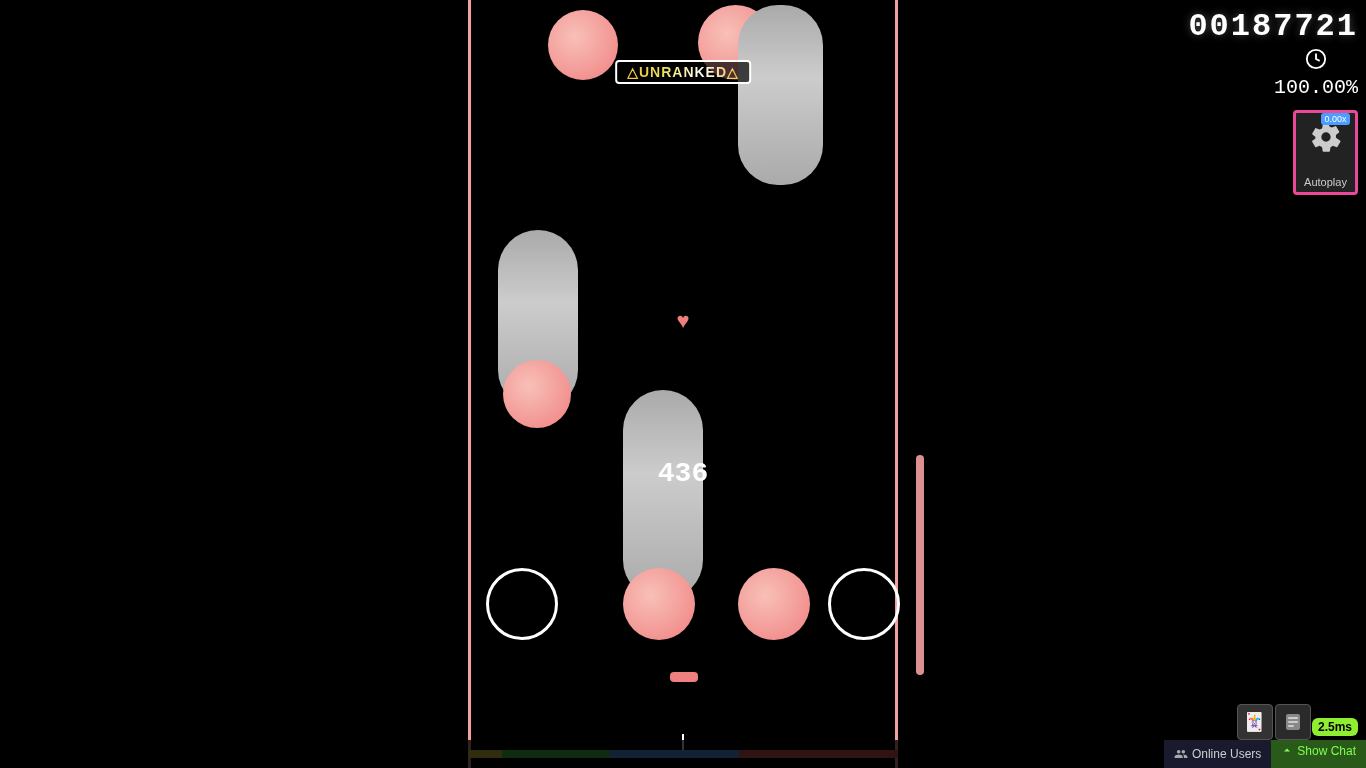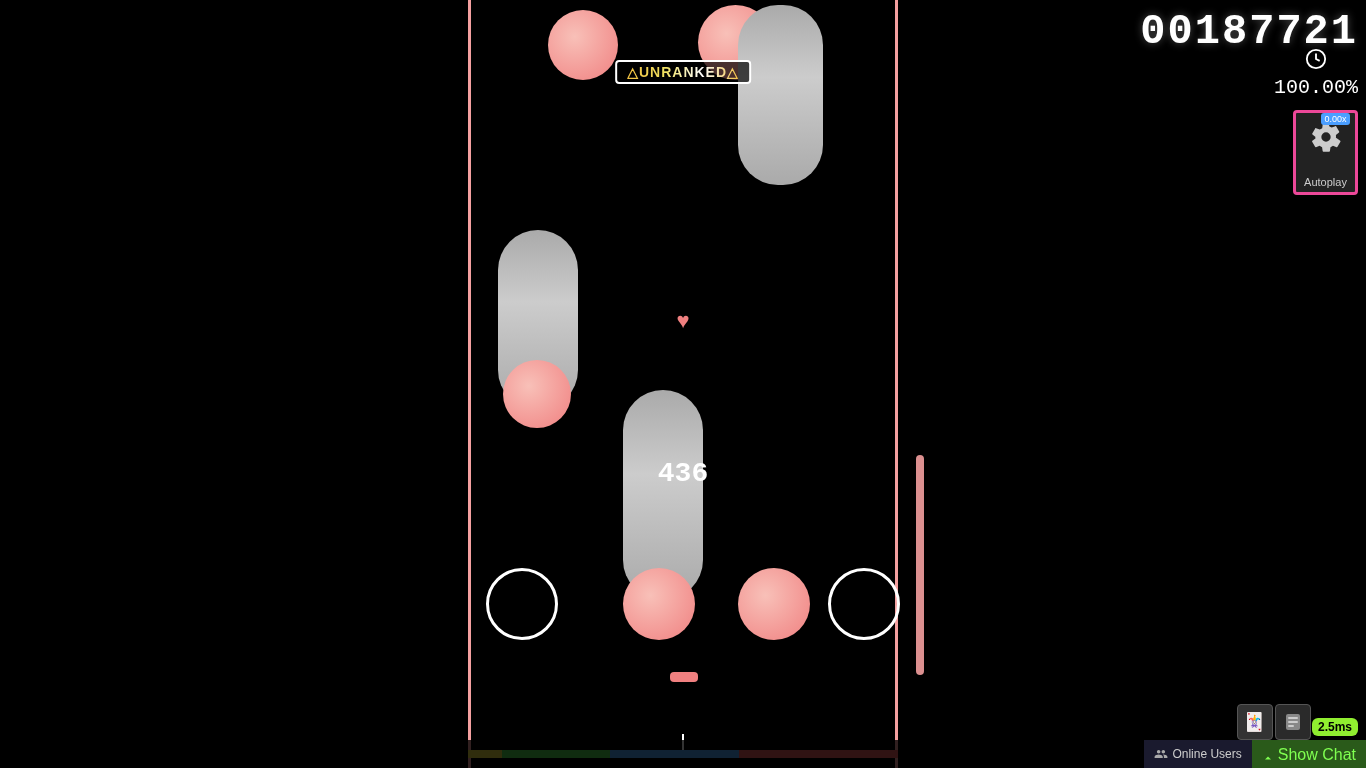--- a/index.html
+++ b/index.html
@@ -53,21 +53,21 @@
       border-radius: 50%;
       background: radial-gradient(circle at 38% 38%, #f8c0b8, #f08080);
     }
 
     
     #score-display {
       position: absolute;
       top: 8px;
       right: 8px;
       color: #fff;
-      font-size: 42px;
+      font-size: 32px;
       font-weight: bold;
       font-family: 'Courier New', monospace;
       text-shadow: 0 0 8px rgba(255,255,255,0.3);
       letter-spacing: 2px;
     }
 
     
     #accuracy-display {
       position: absolute;
       top: 48px;
@@ -238,27 +238,27 @@
       background: #1a1a2e;
       border: none;
       color: #ccc;
       font-size: 12px;
       cursor: pointer;
       height: 28px;
     }
 
     #show-chat-btn {
       display: flex;
-      align-items: flex-end;
+      align-items: flex-start;
       gap: 4px;
       padding: 4px 10px;
       background: #2a5a1a;
       border: none;
       color: #7fff50;
-      font-size: 16px;
+      font-size: 12px;
       cursor: pointer;
       height: 28px;
     }
 
     
     #ping-display {
       position: absolute;
       bottom: 32px;
       right: 8px;
       background: #90ee30;

